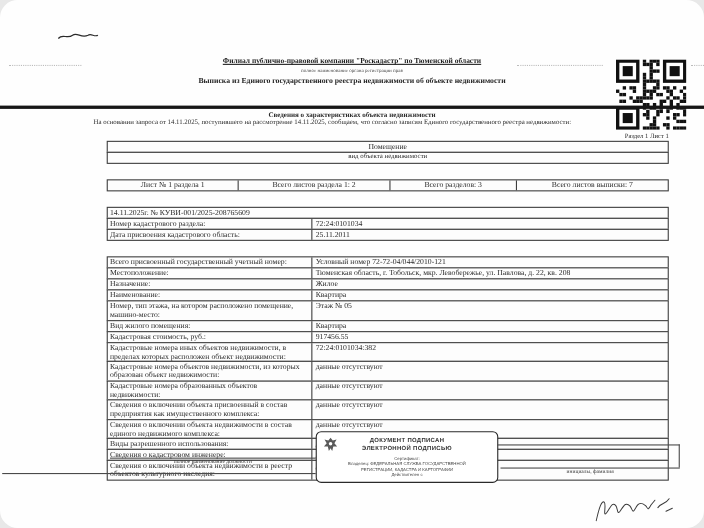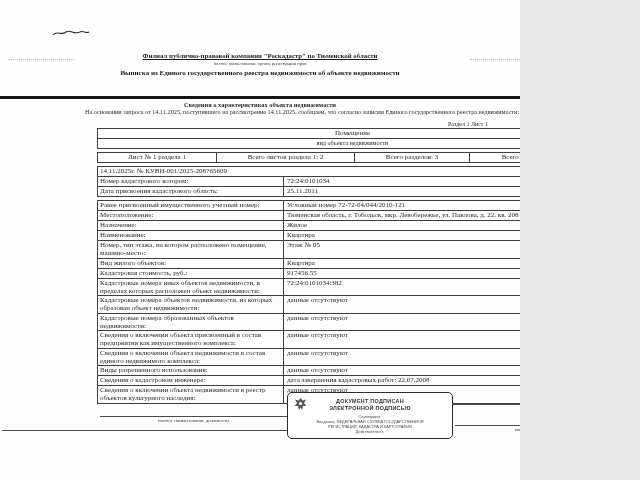--- a/index.html
+++ b/index.html
@@ -1,36 +1,36 @@
 <!DOCTYPE html>
 <html><head>
 <meta charset="utf-8">
 <style>
   html,body{margin:0;padding:0;background:#e8e8e8;}
-  #page{position:relative;width:520px;height:480px;background:#fefefe;overflow:hidden;
-        font-family:"Liberation Serif", serif;color:#2b2b2b;}
+  #page{position:relative;width:640px;height:480px;background:#fefefe;overflow:hidden;
+        font-family:"Liberation Serif", serif;color:#2b2b2b;border-radius:16px;}
   .abs{position:absolute;}
   .center{left:0;right:0;text-align:center;}
   
   .org-line{top:52px;font-size:6.8px;font-weight:bold;text-decoration:underline;color:#1f1f1f;}
   .org-caption{top:61px;font-size:4.6px;color:#444;}
   .doc-title{top:69px;font-size:7px;font-weight:bold;color:#222;}
   .thick-line{top:96px;left:0;width:640px;height:3px;background:#161616;}
   .section-title{top:101px;font-size:6.4px;font-weight:bold;}
   .basis{top:108px;left:85px;width:525px;font-size:6.2px;}
   .razdel{top:121px;right:32px;font-size:6px;}
   
   .qr{top:54px;left:560px;width:64px;height:64px;background:#fff;}
   
   .noise{border-top:1px dotted #9a9a9a;opacity:.65;height:0;}
   
   .table-wrap{left:97px;top:129px;width:511px;}
   .trow{display:flex;border:1px solid #3e3e3e;margin-top:-1px;min-height:9px;
         font-size:7px;line-height:1.18;background:#fdfdfd;}
-  .trow.gap{margin-top:3px;}
+  .trow.gap{margin-top:14px;}
   .cell{padding:0 2px;}
   .kind-row{justify-content:center;text-align:right;}
   .tlabel{flex:0 0 181px;padding:0 2px;}
   .tvalue{flex:1;border-left:1px solid #3e3e3e;padding:0 3px;}
   .sheet-cell{text-align:center;border-left:1px solid #3e3e3e;padding:0 2px;}
   .sheet-cell:first-child{border-left:none;}
   
   .stamp{left:287px;top:392px;width:164px;height:45px;border:1.5px solid #2a2a2a;
          border-radius:5px;background:#fff;font-family:"Liberation Sans",sans-serif;}
   .stamp-title{margin-top:5px;text-align:center;font-size:5.4px;font-weight:bold;
@@ -213,49 +213,49 @@
       <div class="sheet-cell" style="flex:0 0 114px">Лист № 1 раздела 1</div>
       <div class="sheet-cell" style="flex:0 0 133px">Всего листов раздела 1: 2</div>
       <div class="sheet-cell" style="flex:0 0 110px">Всего разделов: 3</div>
       <div class="sheet-cell" style="flex:1">Всего листов выписки: 7</div>
     </div>
     <div class="trow gap">
       <div class="cell">14.11.2025г. № КУВИ-001/2025-208765609</div>
     </div>
     <div id="rows-host">
         <div class="trow">
-          <div class="tlabel">Номер кадастрового котором:</div>
+          <div class="tlabel">Номер кадастрового раздела:</div>
           <div class="tvalue">72:24:0101034</div>
         </div>
         <div class="trow">
           <div class="tlabel">Дата присвоения кадастрового область:</div>
           <div class="tvalue">25.11.2011</div>
         </div>
         <div class="trow gap">
-          <div class="tlabel">Ранее присвоенный имущественного учетный номер:</div>
+          <div class="tlabel">Всего присвоенный государственный учетный номер:</div>
           <div class="tvalue">Условный номер 72-72-04/044/2010-121</div>
         </div>
         <div class="trow">
           <div class="tlabel">Местоположение:</div>
           <div class="tvalue">Тюменская область, г. Тобольск, мкр. Левобережье, ул. Павлова, д. 22, кв. 208</div>
         </div>
         <div class="trow">
           <div class="tlabel">Назначение:</div>
           <div class="tvalue">Жилое</div>
         </div>
         <div class="trow">
           <div class="tlabel">Наименование:</div>
           <div class="tvalue">Квартира</div>
         </div>
         <div class="trow">
           <div class="tlabel">Номер, тип этажа, на котором расположено помещение, машино-место:</div>
           <div class="tvalue">Этаж № 05</div>
         </div>
         <div class="trow">
-          <div class="tlabel">Вид жилого объектов:</div>
+          <div class="tlabel">Вид жилого помещения:</div>
           <div class="tvalue">Квартира</div>
         </div>
         <div class="trow">
           <div class="tlabel">Кадастровая стоимость, руб.:</div>
           <div class="tvalue">917456.55</div>
         </div>
         <div class="trow">
           <div class="tlabel">Кадастровые номера иных объектов недвижимости, в пределах которых расположен объект недвижимости:</div>
           <div class="tvalue">72:24:0101034:382</div>
         </div>

